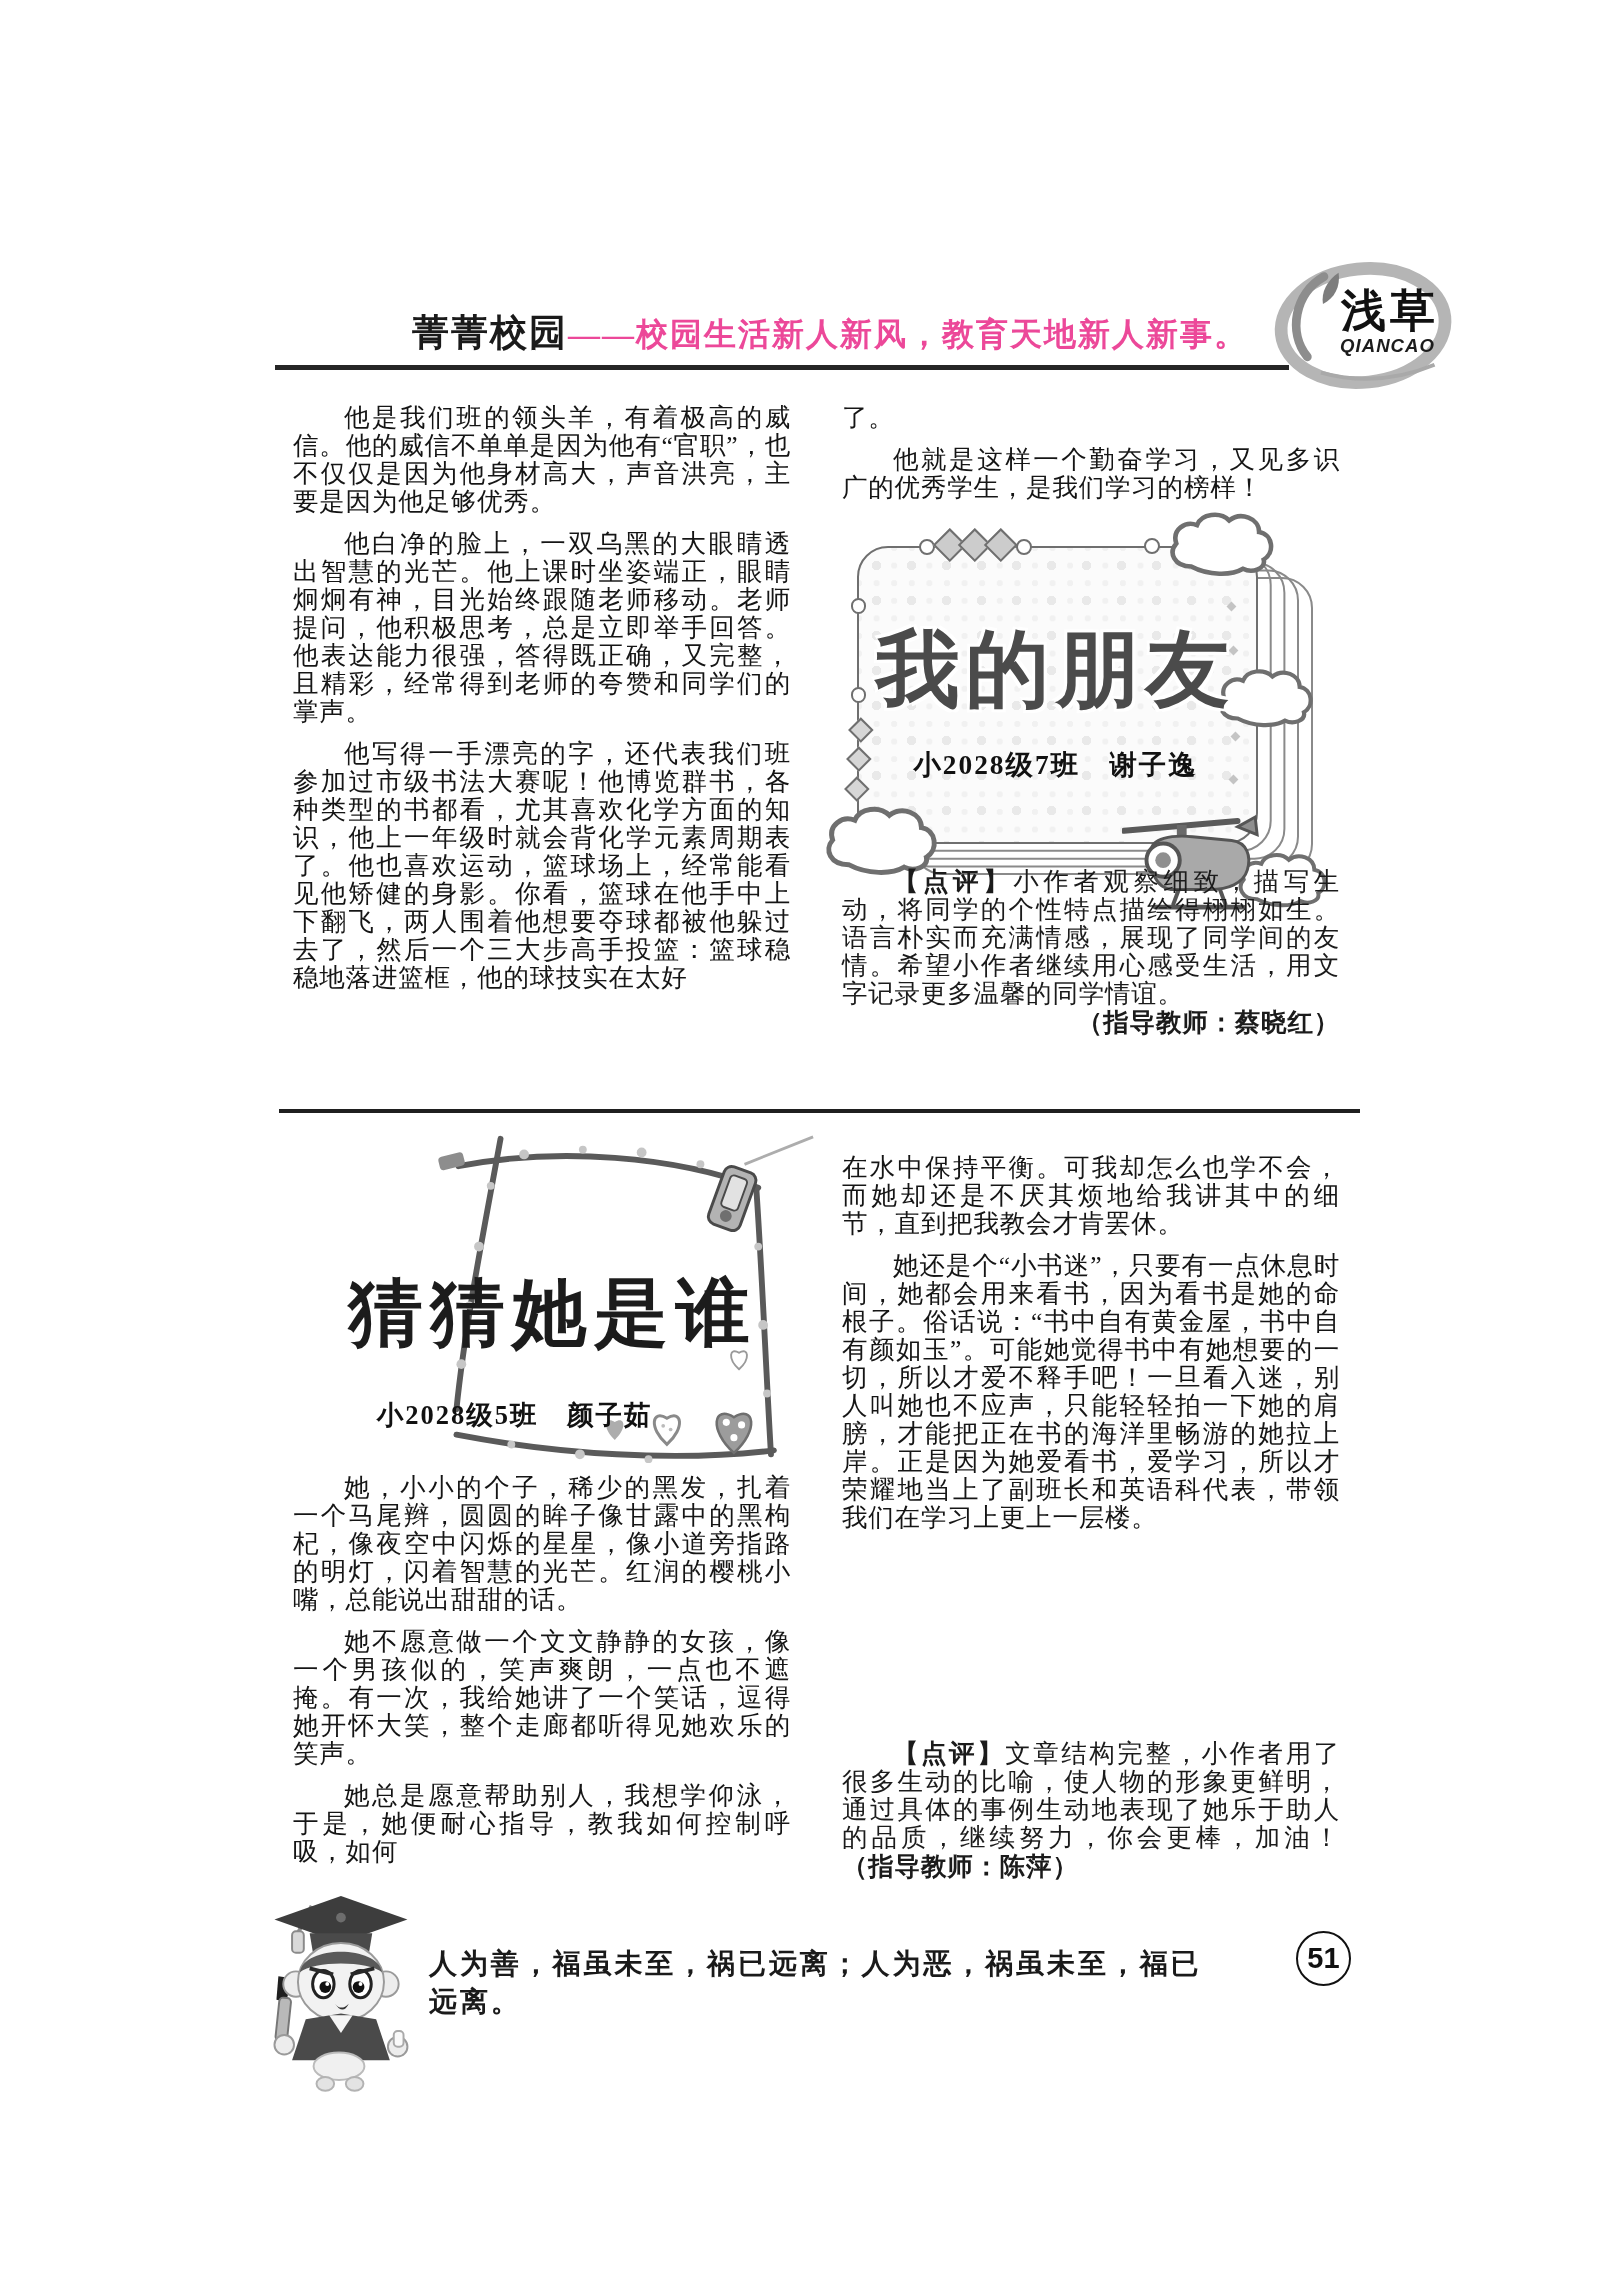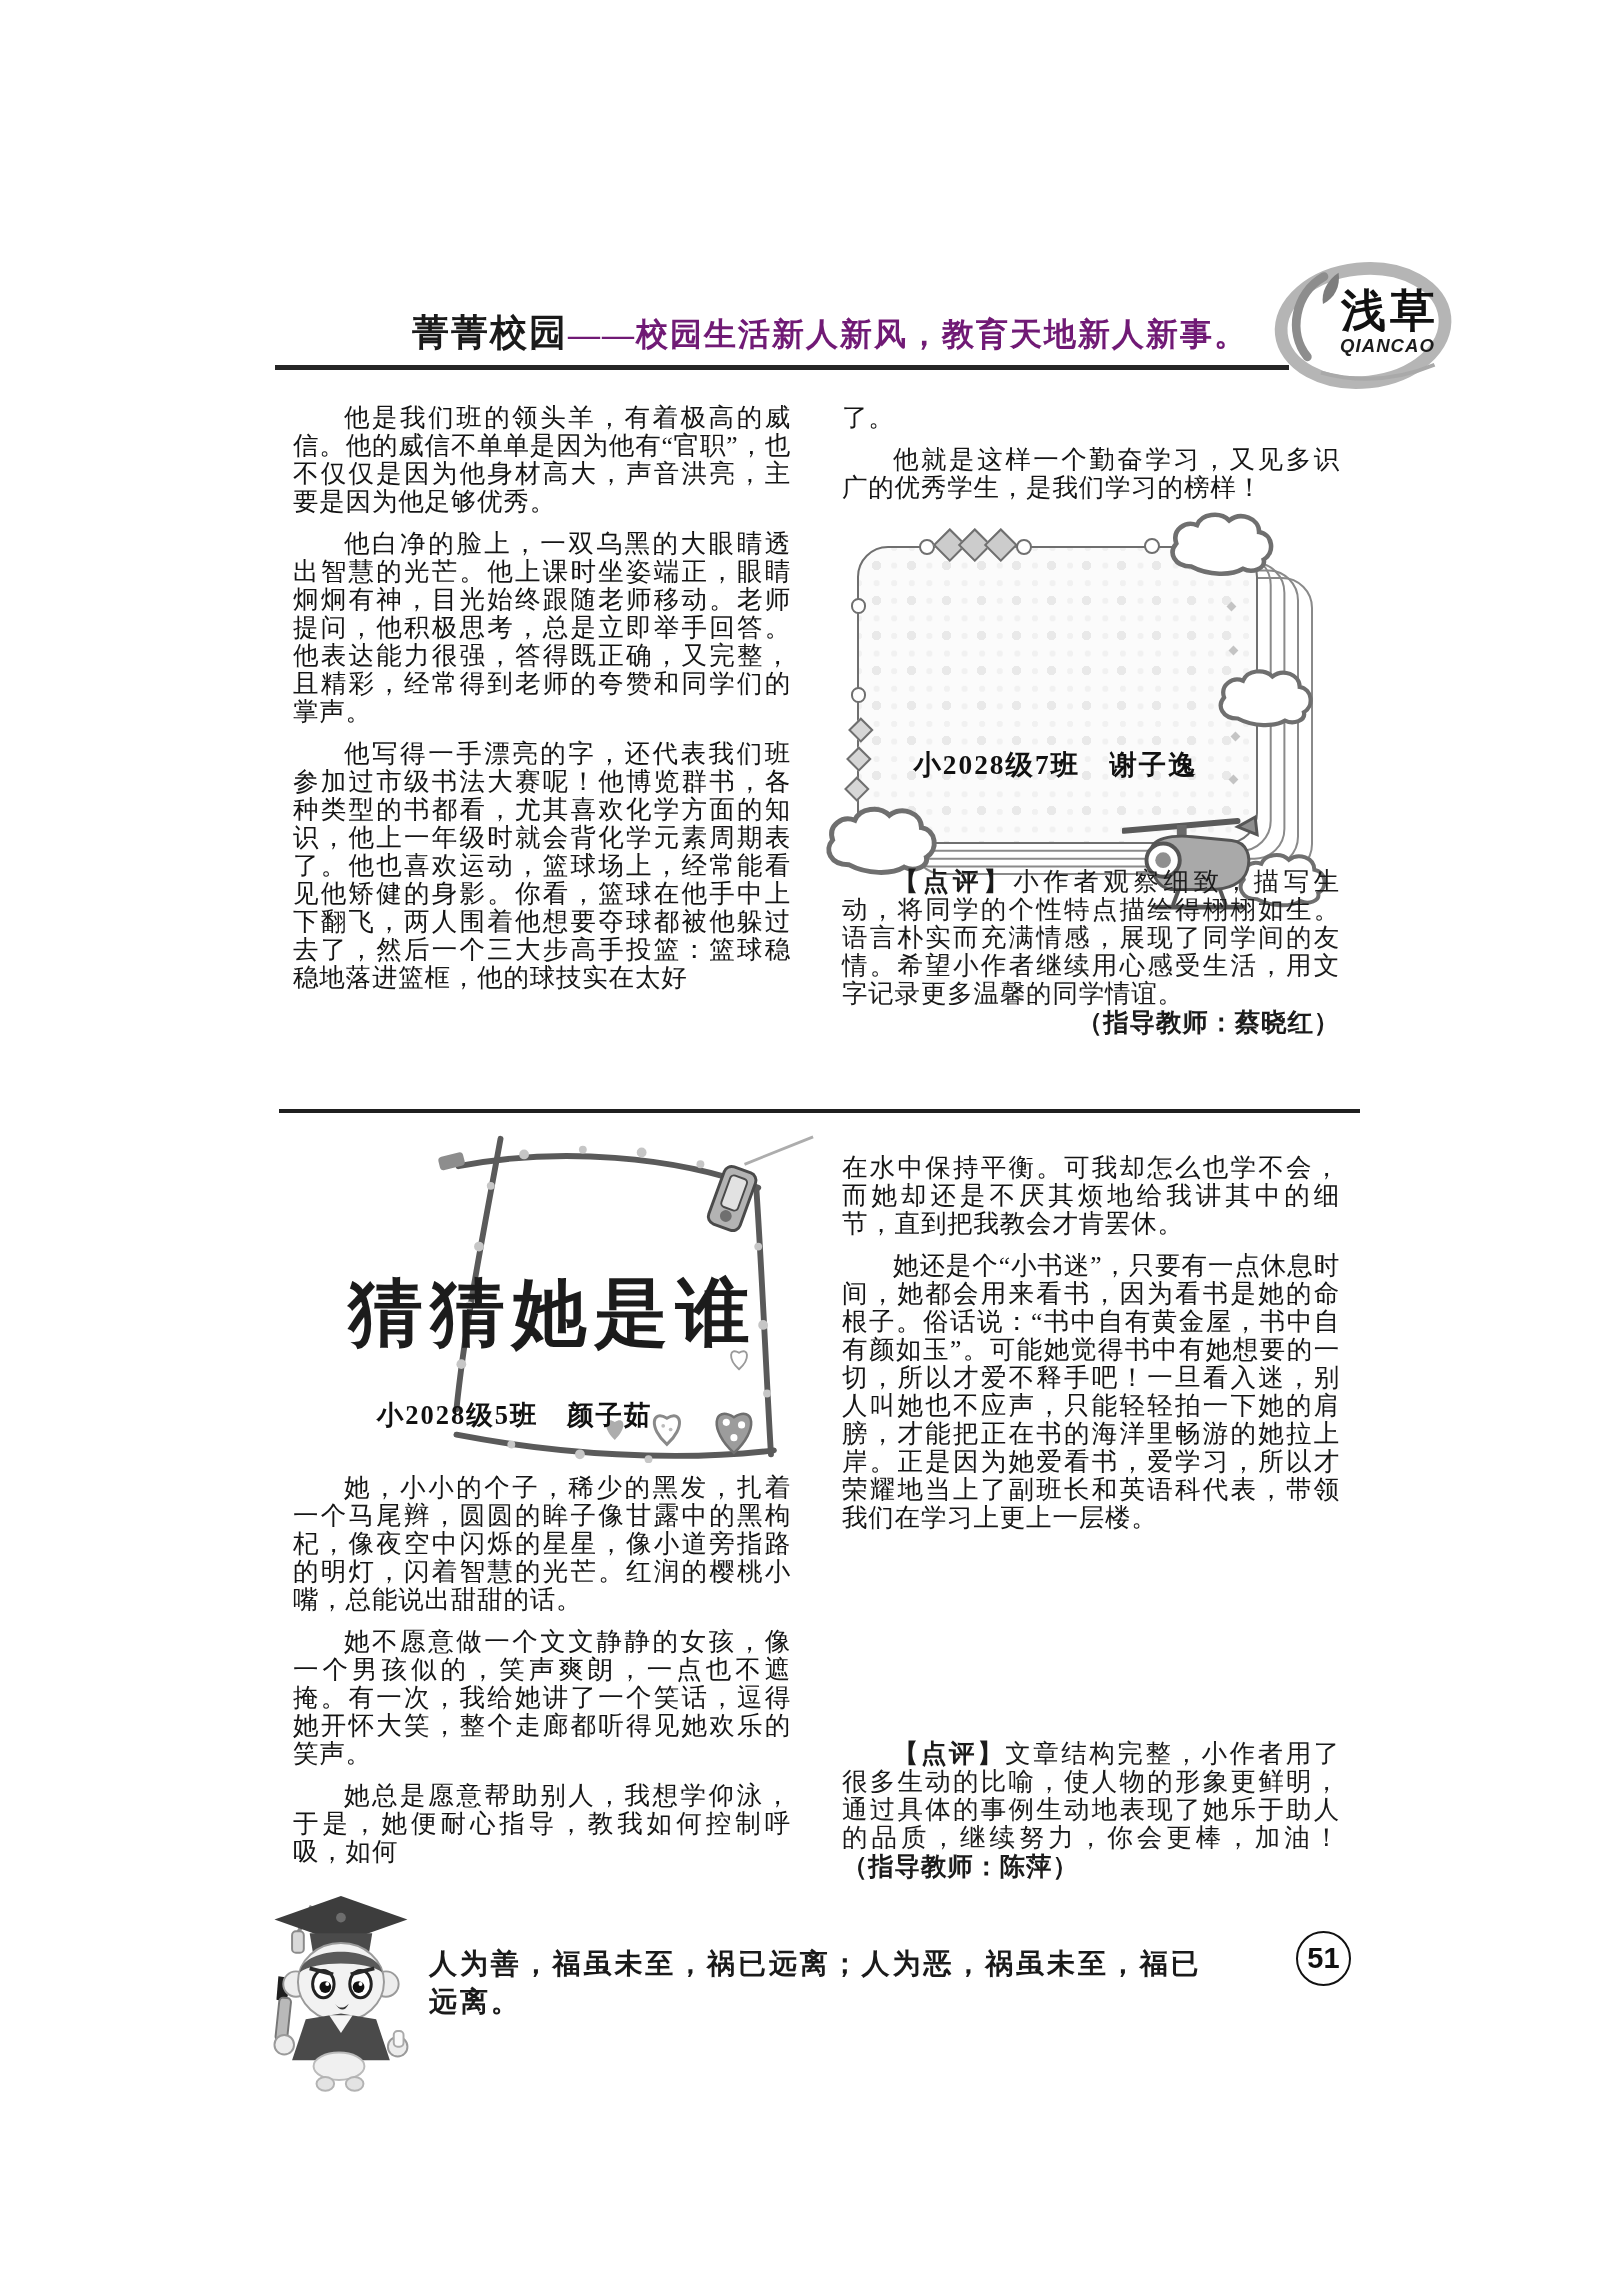--- a/index.html
+++ b/index.html
@@ -3,21 +3,21 @@
 <meta charset="utf-8">
 <style>
   html,body{margin:0;padding:0;background:#e8e8e8;}
   .page{
     position:relative;width:1621px;height:2293px;margin:0 auto;background:#ffffff;
     font-family:"Liberation Serif",serif;color:#141414;overflow:hidden;
   }
   
   .header-line{position:absolute;left:412px;top:308px;white-space:nowrap;}
   .col-title{font-family:"Liberation Sans",sans-serif;font-weight:900;font-size:37px;letter-spacing:2px;color:#1a1a1a;}
-  .col-tagline{font-family:"Liberation Serif",serif;font-weight:700;font-size:32px;letter-spacing:2px;color:#701a75;}
+  .col-tagline{font-family:"Liberation Serif",serif;font-weight:700;font-size:32px;letter-spacing:2px;color:#ec4899;}
   .header-rule{position:absolute;left:275px;top:365px;width:1014px;height:4.9px;background:#262626;}
   .logo{position:absolute;left:1270px;top:259px;width:194px;height:137px;}
   .logo svg{position:absolute;left:0;top:0;}
   .logo-cn{position:absolute;left:61px;top:21.6px;width:118px;text-align:center;font-family:"Liberation Serif",serif;font-weight:900;font-size:45px;letter-spacing:3.9px;color:#111;}
   .logo-en{position:absolute;left:49px;top:76px;width:137px;text-align:center;font-family:"Liberation Sans",sans-serif;font-style:italic;font-weight:700;font-size:18.6px;letter-spacing:1px;color:#1c1c1c;}
   
   .col{position:absolute;width:526px;}
   .para{margin:14px;font-size:25.5px;line-height:28px;letter-spacing:0.8px;text-align:justify;text-indent:2em;color:#151515;}
   .para.no-indent{text-indent:0;}
   .comment-block{position:absolute;width:526px;}
@@ -136,20 +136,21 @@
       <rect x="56" y="16" width="10" height="16" fill="#6a6a6a"></rect>
       <path d="M118,18 L136,8 L138,26 Z" fill="#8f8f8f" stroke="#555" stroke-width="3"></path>
       <path d="M30,42 C30,30 50,26 72,28 L112,32 C128,34 132,48 128,62 C124,76 108,82 90,82 L50,82 C36,80 28,66 30,42 Z" fill="#a9a9a9" stroke="#555" stroke-width="3"></path>
       <circle cx="42" cy="52" r="17" fill="#ffffff" stroke="#555" stroke-width="4"></circle>
       <circle cx="42" cy="52" r="8" fill="#8f8f8f"></circle>
       <line x1="58" y1="82" x2="52" y2="98" stroke="#555" stroke-width="4"></line>
       <line x1="100" y1="82" x2="106" y2="98" stroke="#555" stroke-width="4"></line>
       <line x1="34" y1="100" x2="124" y2="100" stroke="#555" stroke-width="5" stroke-linecap="round"></line>
     </svg>
 
+    <div class="card-title">我的朋友</div>
     <div class="card-byline">小2028级7班　谢子逸</div>
   </div>
 
   <div class="comment-block" style="left:828px;top:853px;">
     <p class="para">
       <span class="c-label">【点评】</span><span>小作者观察细致，描写生动，将同学的个性特点描绘得栩栩如生。语言朴实而充满情感，展现了同学间的友情。希望小作者继续用心感受生活，用文字记录更多温馨的同学情谊。</span><span class="c-teacher flush">（指导教师：蔡晓红）</span>
     </p>
   </div>
 
   <div class="divider"></div>

